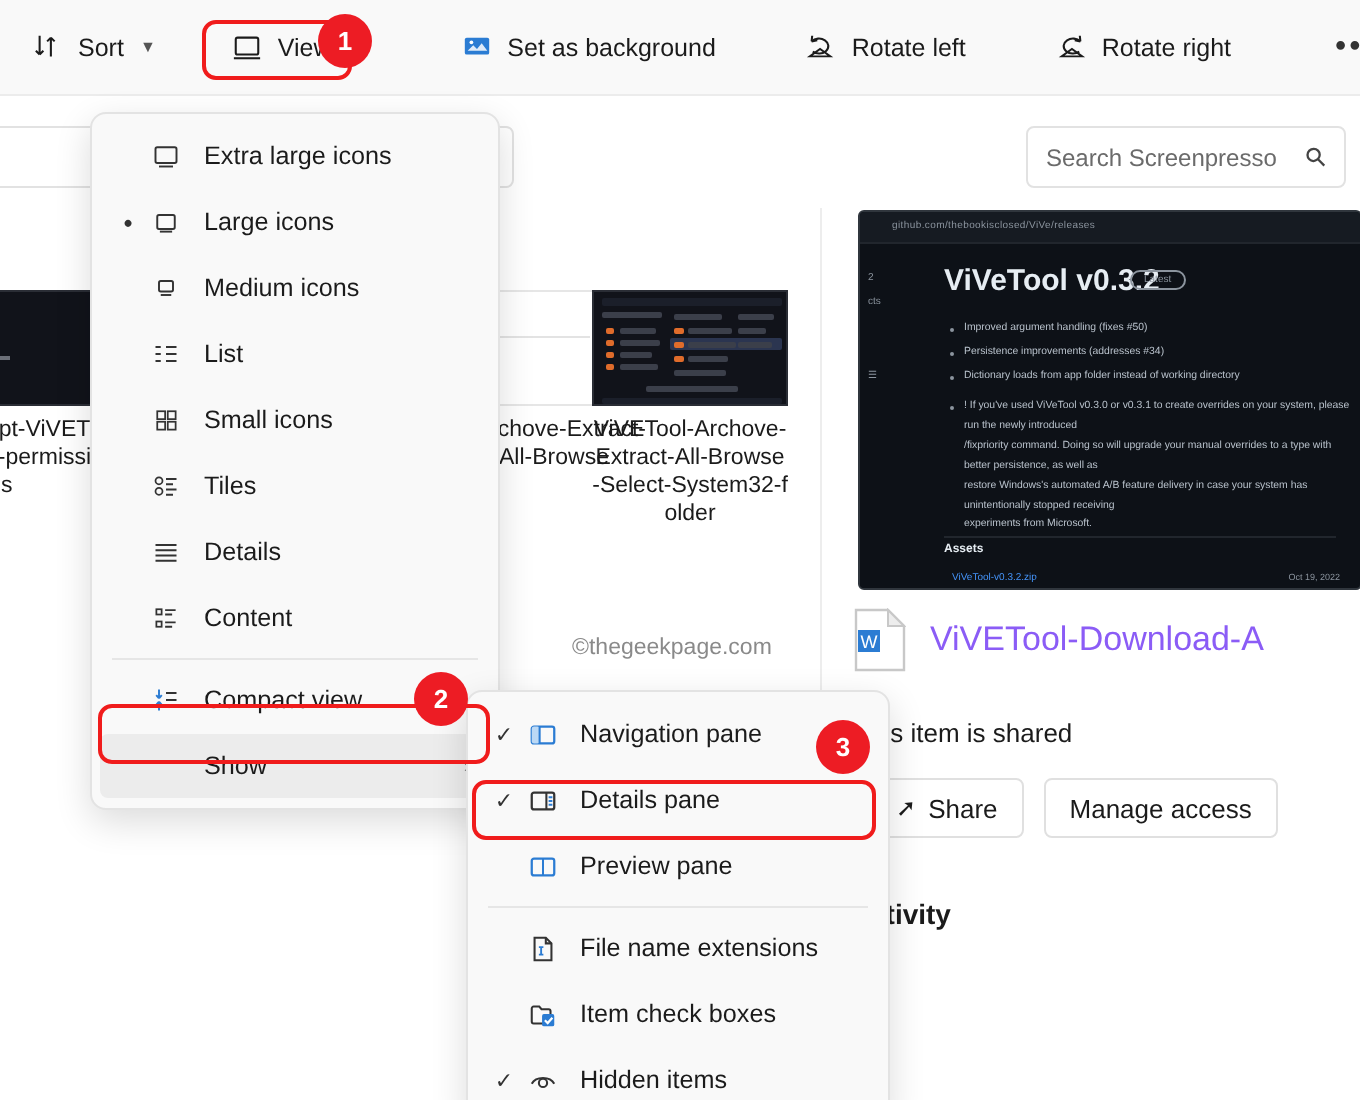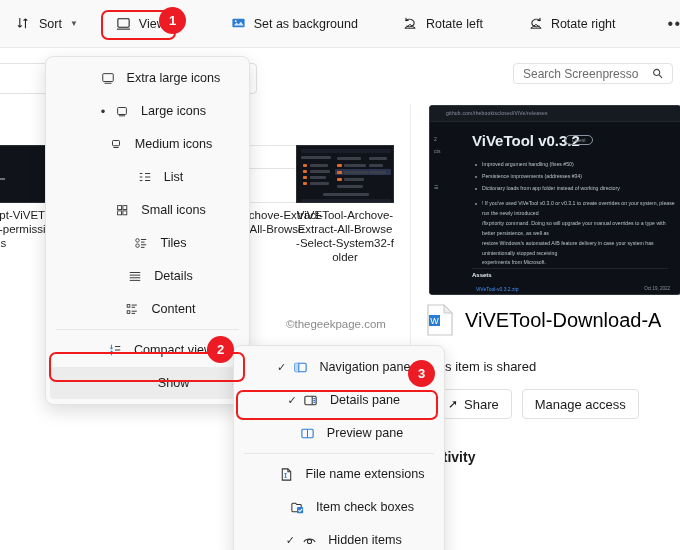--- a/index.html
+++ b/index.html
@@ -30,21 +30,21 @@
   .tb-more { font-size: 16px; letter-spacing: 1.5px; color:#333; padding:0 12px; }
 
   
   .addressbar {
     position:absolute; left:-20px; top:63px; width:277px; height:31px;
     border:1px solid #e2e2e2; border-radius:4px; background:#fff;
   }
   .ab-chev { position:absolute; right:56px; top:8px; font-size:9px; color:#555; }
   .ab-refresh { position:absolute; right:20px; top:5px; font-size:15px; color:#555; }
   .searchbox {
-    position:absolute; left:513px; top:63px; width:160px; height:21px;
+    position:absolute; left:513px; top:63px; width:160px; height:31px;
     border:1px solid #e2e2e2; border-radius:4px; background:#fff;
     display:flex; align-items:center; padding: 0 9px;
   }
   .searchbox .stext { font-size:12px; color:#6b6b6b; flex:1; }
   .searchbox .sicon { font-size:13px; color:#444; transform: rotate(-45deg); }
 
   
   .filegrid { position:absolute; left:0; top:105px; width:410px; height:215px; }
   .fileitem { position:absolute; text-align:center; }
   .thumb { border:1px solid #e6e6e6; background:#fff; }
@@ -74,21 +74,21 @@
   .pv-dot { position:absolute; left:45px; width:2px; height:2px; border-radius:50%; background:#8b949e; }
   .pv-assets { position:absolute; left:42px; top:160px; font-size:6px; color:#e6edf3; font-weight:bold; }
   .pv-arow { position:absolute; left:46px; font-size:5px; color:#4493f8; white-space:nowrap; }
   .pv-ameta { position:absolute; right:10px; font-size:4.5px; color:#8b949e; }
   .pv-divider { position:absolute; left:42px; right:12px; height:1px; background:#21262d; }
   .pv-sidebar { position:absolute; left:0; top:18px; width:34px; bottom:0; background:#0d1117; }
   .pv-sidetxt { position:absolute; left:4px; font-size:5px; color:#8b949e; }
 
   .dp-filerow { position:absolute; left:16px; top:200px; display:flex; align-items:center; gap:12px; }
   .dp-fileicon { width:26px; height:32px; position:relative; }
-  .dp-filename { font-size:20px; color:#000000; white-space:nowrap; }
+  .dp-filename { font-size:17px; color:#8b5cf6; white-space:nowrap; }
   .dp-shared { position:absolute; left:24px; top:255px; font-size:13px; color:#1b1b1b; }
   .dp-btnrow { position:absolute; left:24px; top:285px; display:flex; gap:10px; }
   .dp-btn { border:1px solid #e0e0e0; border-radius:4px; background:#fff; height:30px; padding:0 12px;
             display:flex; align-items:center; gap:6px; font-size:13px; color:#1b1b1b; white-space:nowrap; }
   .dp-activity { position:absolute; left:24px; top:345px; font-size:14px; color:#1b1b1b; font-weight:600; }
   .dp-actrow { position:absolute; left:24px; top:380px; display:flex; align-items:flex-start; gap:12px; }
   .dp-acttext { font-size:12.5px; color:#5a5a5a; white-space:nowrap; }
 
   
   .menu {
@@ -96,21 +96,21 @@
     border:1px solid #e3e3e3; border-radius:8px;
     box-shadow: 0 6px 18px rgba(0,0,0,.14);
     padding: 4px 0;
   }
   #view-menu { left:45px; top:56px; width:205px; }
   #show-menu { left:233px; top:345px; width:212px; }
 
   .mi {
     position:relative; display:flex; align-items:center;
     height:32px; margin:1px 4px; border-radius:4px; padding-left:6px;
-    font-size:12.6px; color:#1b1b1b; white-space:nowrap;justify-content:center;
+    font-size:12.6px; color:#1b1b1b; white-space:nowrap;
   }
   .mi .bullet { width:16px; text-align:center; font-size:13px; color:#333; flex:none; }
   .mi .check  { width:16px; text-align:center; font-size:11px; color:#333; flex:none; }
   .mi .mi-icon { width:22px; display:flex; align-items:center; justify-content:center; flex:none; }
   .mi .mi-label { margin-left:8px; }
   .mi .sub-arrow { position:absolute; right:10px; font-size:9px; color:#6a6a6a; }
   .mi.selected { background:#ececec; }
   .mi-sep { height:1px; background:#e6e6e6; margin:4px 10px; }
 
   

